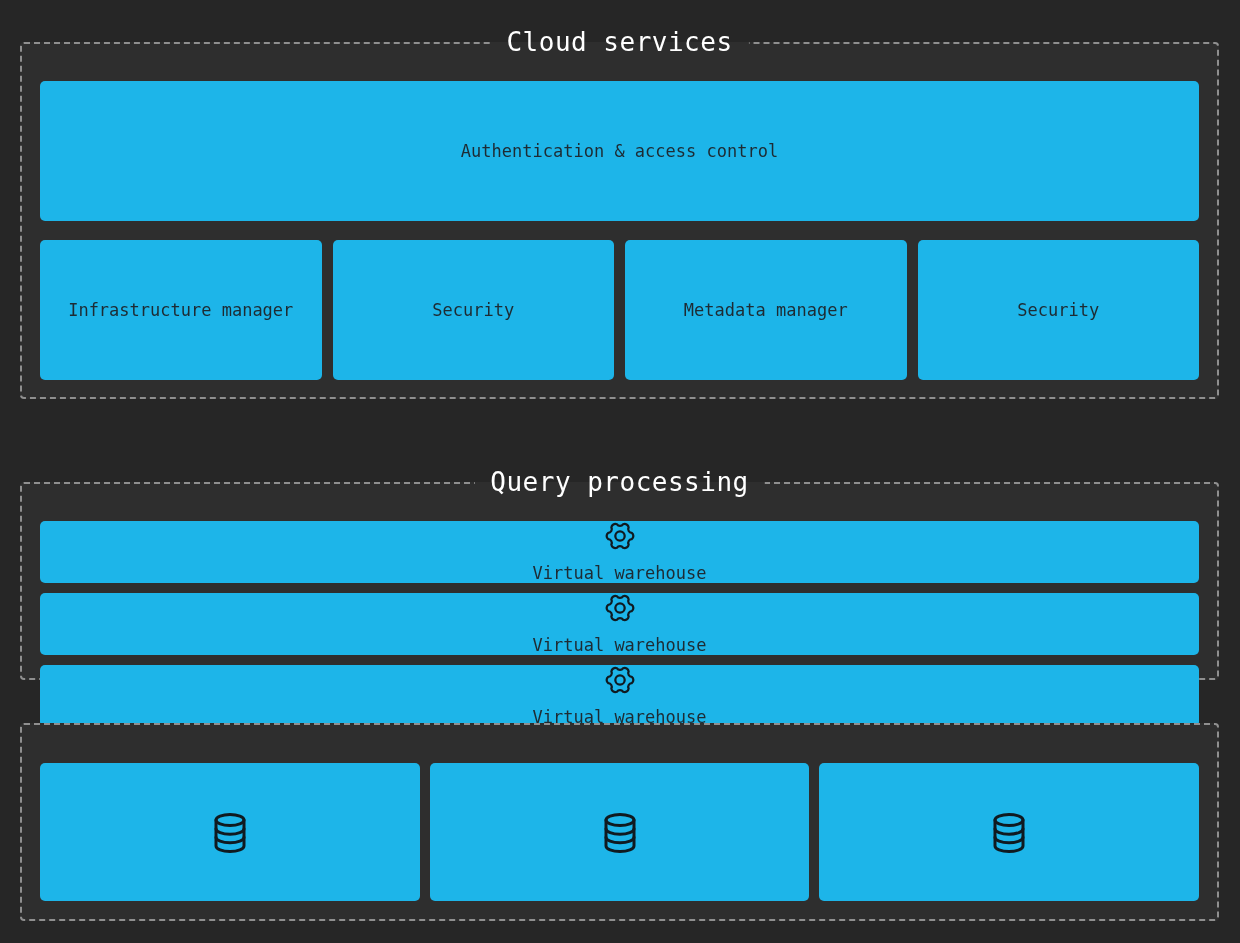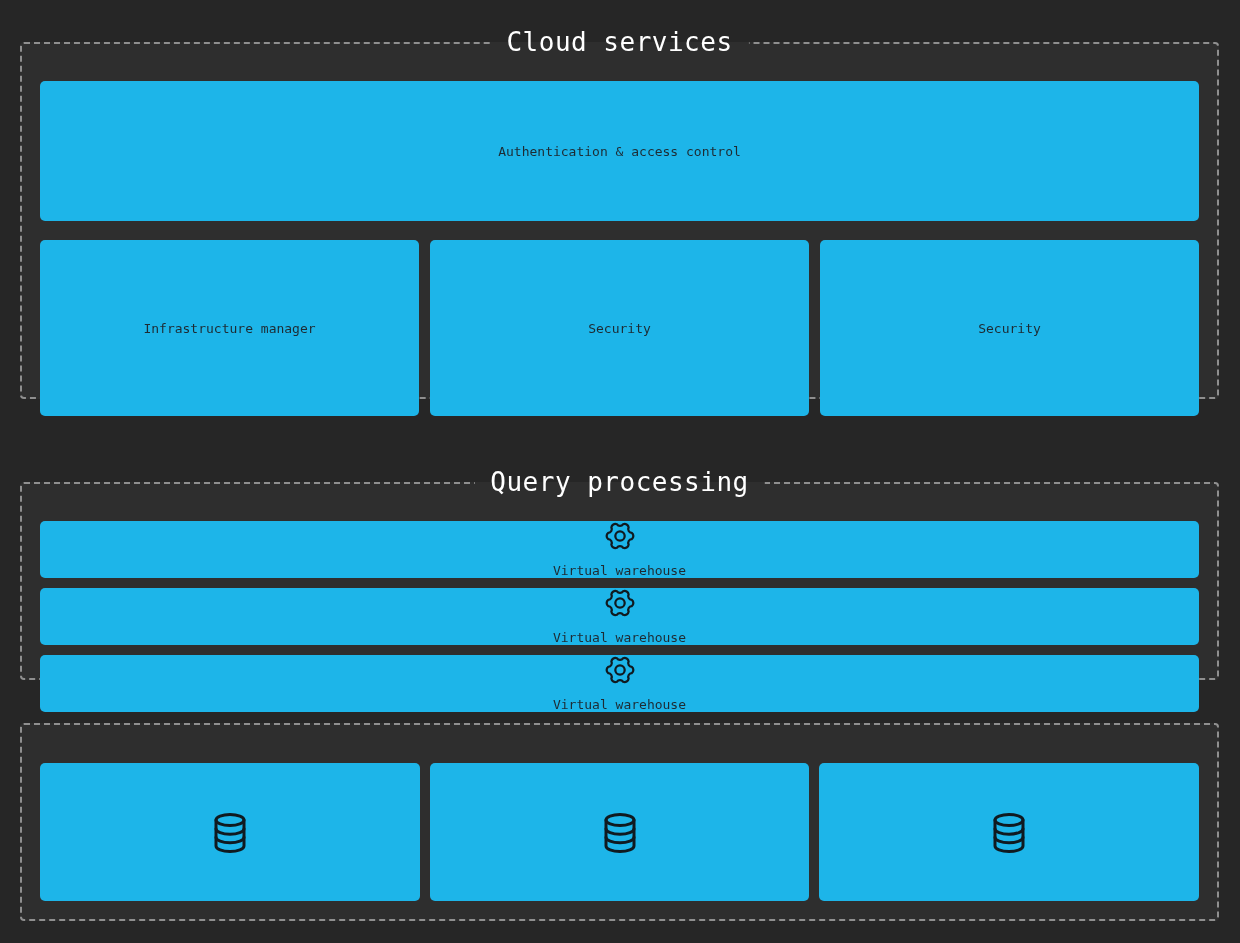--- a/index.html
+++ b/index.html
@@ -34,41 +34,41 @@
     color: #ffffff;
     white-space: nowrap;
     padding: 4px 16px;
     background: linear-gradient(to bottom, #262626 0%, #262626 50%, #2e2e2e 50%, #2e2e2e 100%);
     z-index: 2;
   }
   .node {
     background: #1db5e9;
     border-radius: 5px;
     color: #1e2b33;
-    font-size: 13px;
+    font-size: 17px;
     font-weight: 500;
     display: flex;
     align-items: center;
     justify-content: center;
     text-align: center;
   }
   .auth-node {
     position: absolute;
     left: 18px;
     top: 37px;
     width: 1159px;
     height: 140px;
   }
   .node-row {
     position: absolute;
     left: 18px;
     right: 18px;
     display: flex;
   }
-  .row-cloud   { top: 196px; height: 176px; gap: 11px; }
+  .row-cloud   { top: 196px; height: 140px; gap: 11px; }
   .row-query   { top: 37px;  height: 139px; gap: 10px; flex-direction: column; }
   .row-storage { top: 38px;  height: 138px; gap: 10px; }
   .node-row .node { flex: 1; }
   .vw-node {
     flex-direction: column;
     gap: 12px;
   }
   .icon { display: block; }
   .icon svg { display: block; }
 </style>
@@ -83,20 +83,23 @@
     <div class="node auth-node">
       <span>Authentication &amp; access control</span>
     </div>
 
     <div class="node-row row-cloud">
       <div class="node">
         <span>Infrastructure manager</span>
       </div>
       <div class="node">
         <span>Security</span>
+      </div>
+      <div class="node">
+        <span>Metadata manager</span>
       </div>
       <div class="node">
         <span>Security</span>
       </div>
     </div>
   </section>
 
   <section class="group group-query">
     <div class="group-title">Query processing</div>
 

